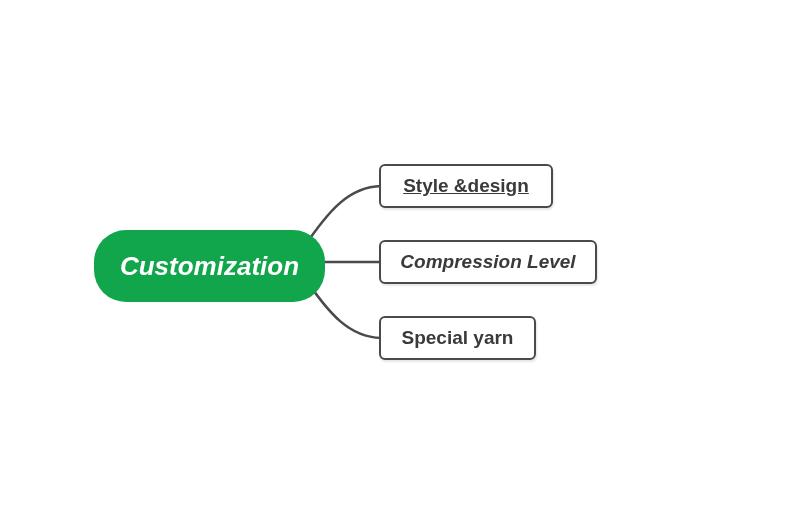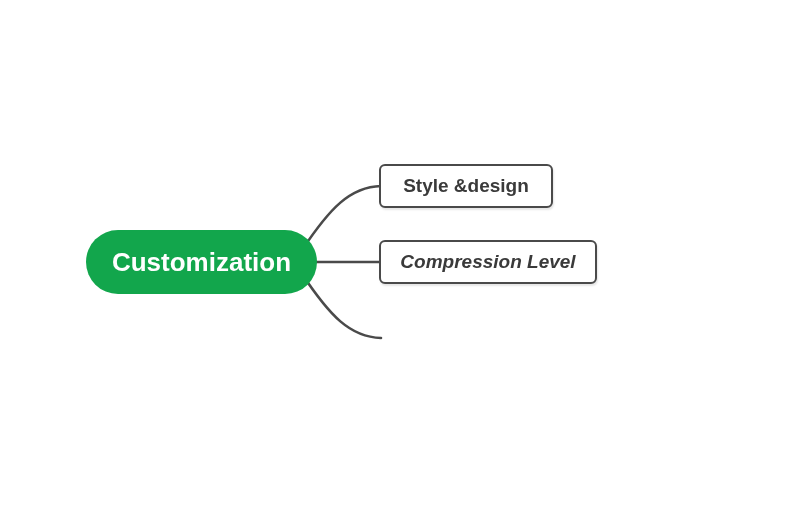--- a/index.html
+++ b/index.html
@@ -33,41 +33,42 @@
     position: absolute;
     z-index: 2;
     display: flex;
     align-items: center;
     justify-content: center;
     box-sizing: border-box;
     white-space: nowrap;
     cursor: default;
   }
   .root-node {
-    left: 86px;
+    left: 94px;
     top: 230px;
     width: 231px;
-    height: 64px;
+    height: 72px;
     background: #12a64c;
     border-radius: 32px;
     color: #ffffff;
     font-size: 26px;
     font-weight: bold;
+    font-style: italic;
   }
   .child-node {
     background: #ffffff;
     border: 2px solid #4a4a4a;
     border-radius: 6px;
     color: #3a3a3a;
     font-size: 19px;
     font-weight: bold;
     height: 44px;
     box-shadow: 1px 2px 2px rgba(0,0,0,0.10);
   }
-  .child-1 { left: 379px; top: 164px; width: 174px; }
+  .child-1 { left: 379px; top: 164px; width: 174px; text-decoration: underline; }
   .child-2 { left: 379px; top: 240px; width: 218px; font-style: italic; }
   .child-3 { left: 379px; top: 316px; width: 157px; }
   .node-label {
     display: inline-block;
   }
 </style>
 </head>
 <body>
 
 <div class="canvas">
@@ -83,14 +84,17 @@
   </div>
 
   <div class="node child-node child-1">
     <span class="node-label">Style &amp;design</span>
   </div>
 
   <div class="node child-node child-2">
     <span class="node-label">Compression Level</span>
   </div>
 
+  <div class="node child-node child-3">
+    <span class="node-label">Special yarn</span>
+  </div>
 
 </div>
 
 </body></html>

